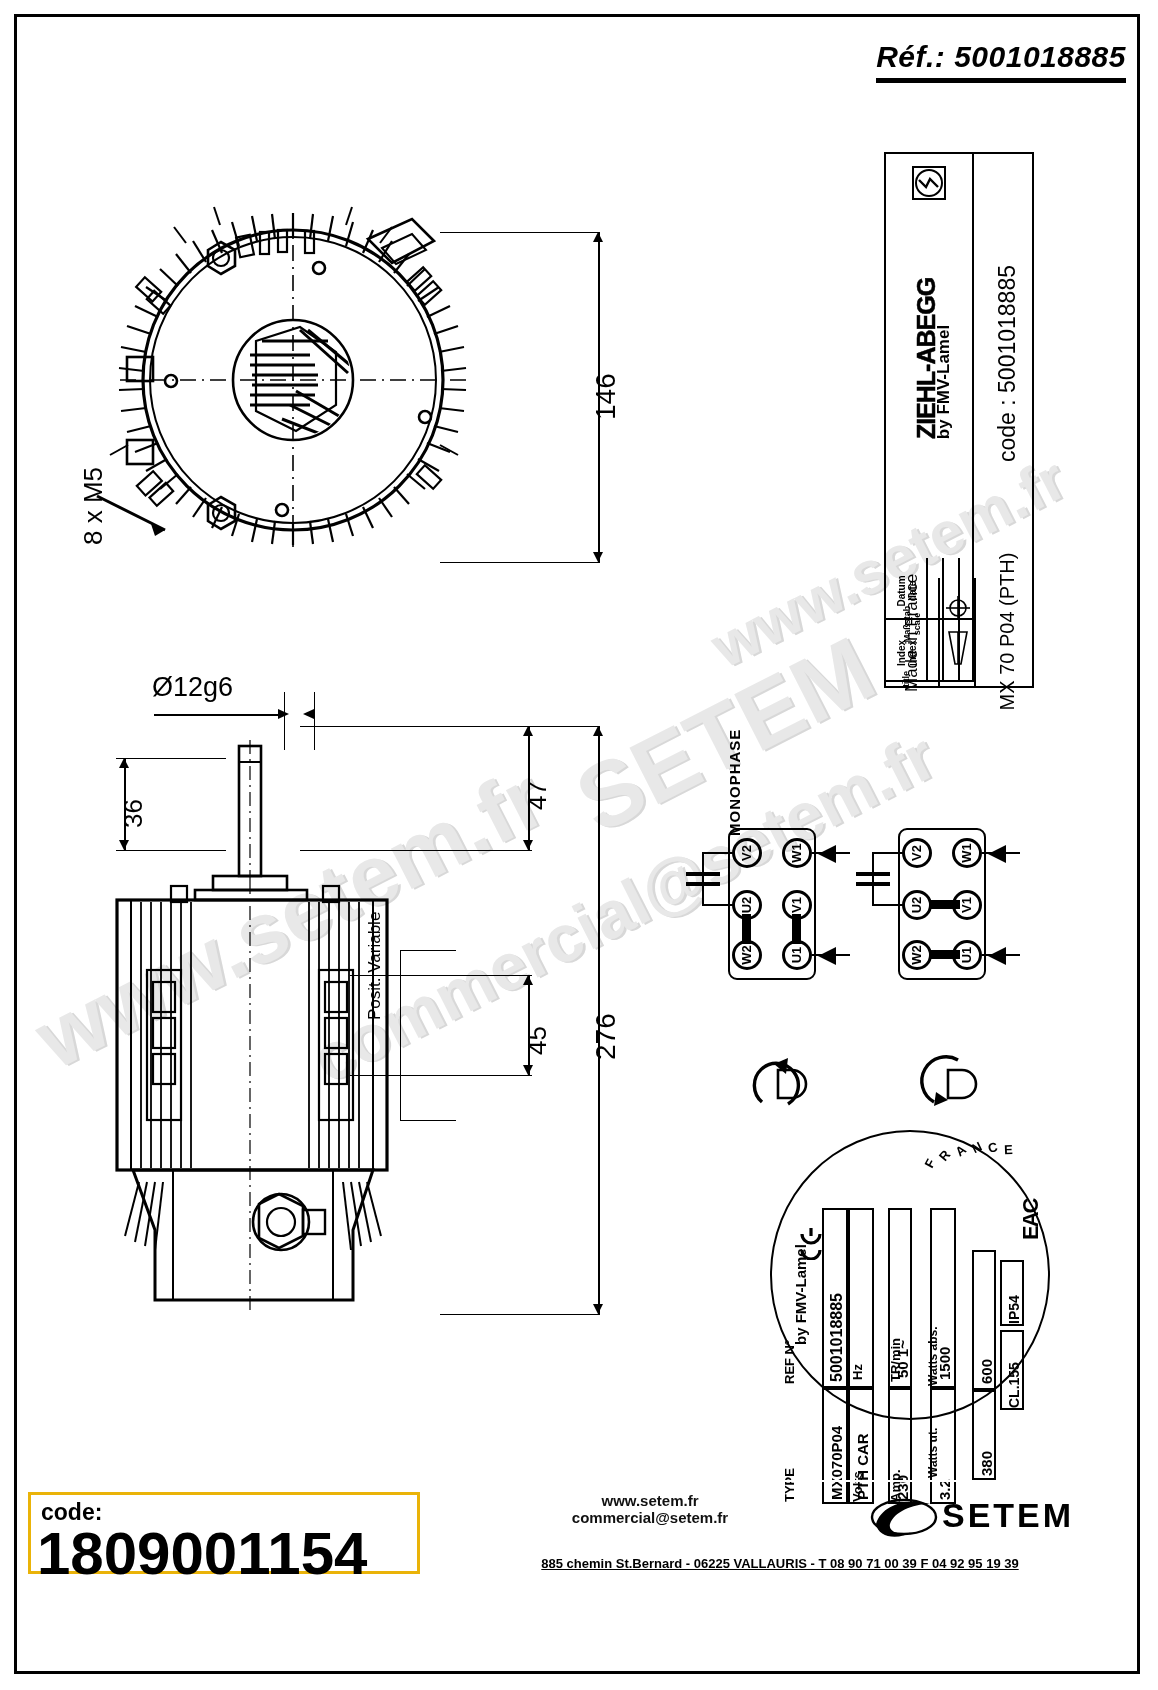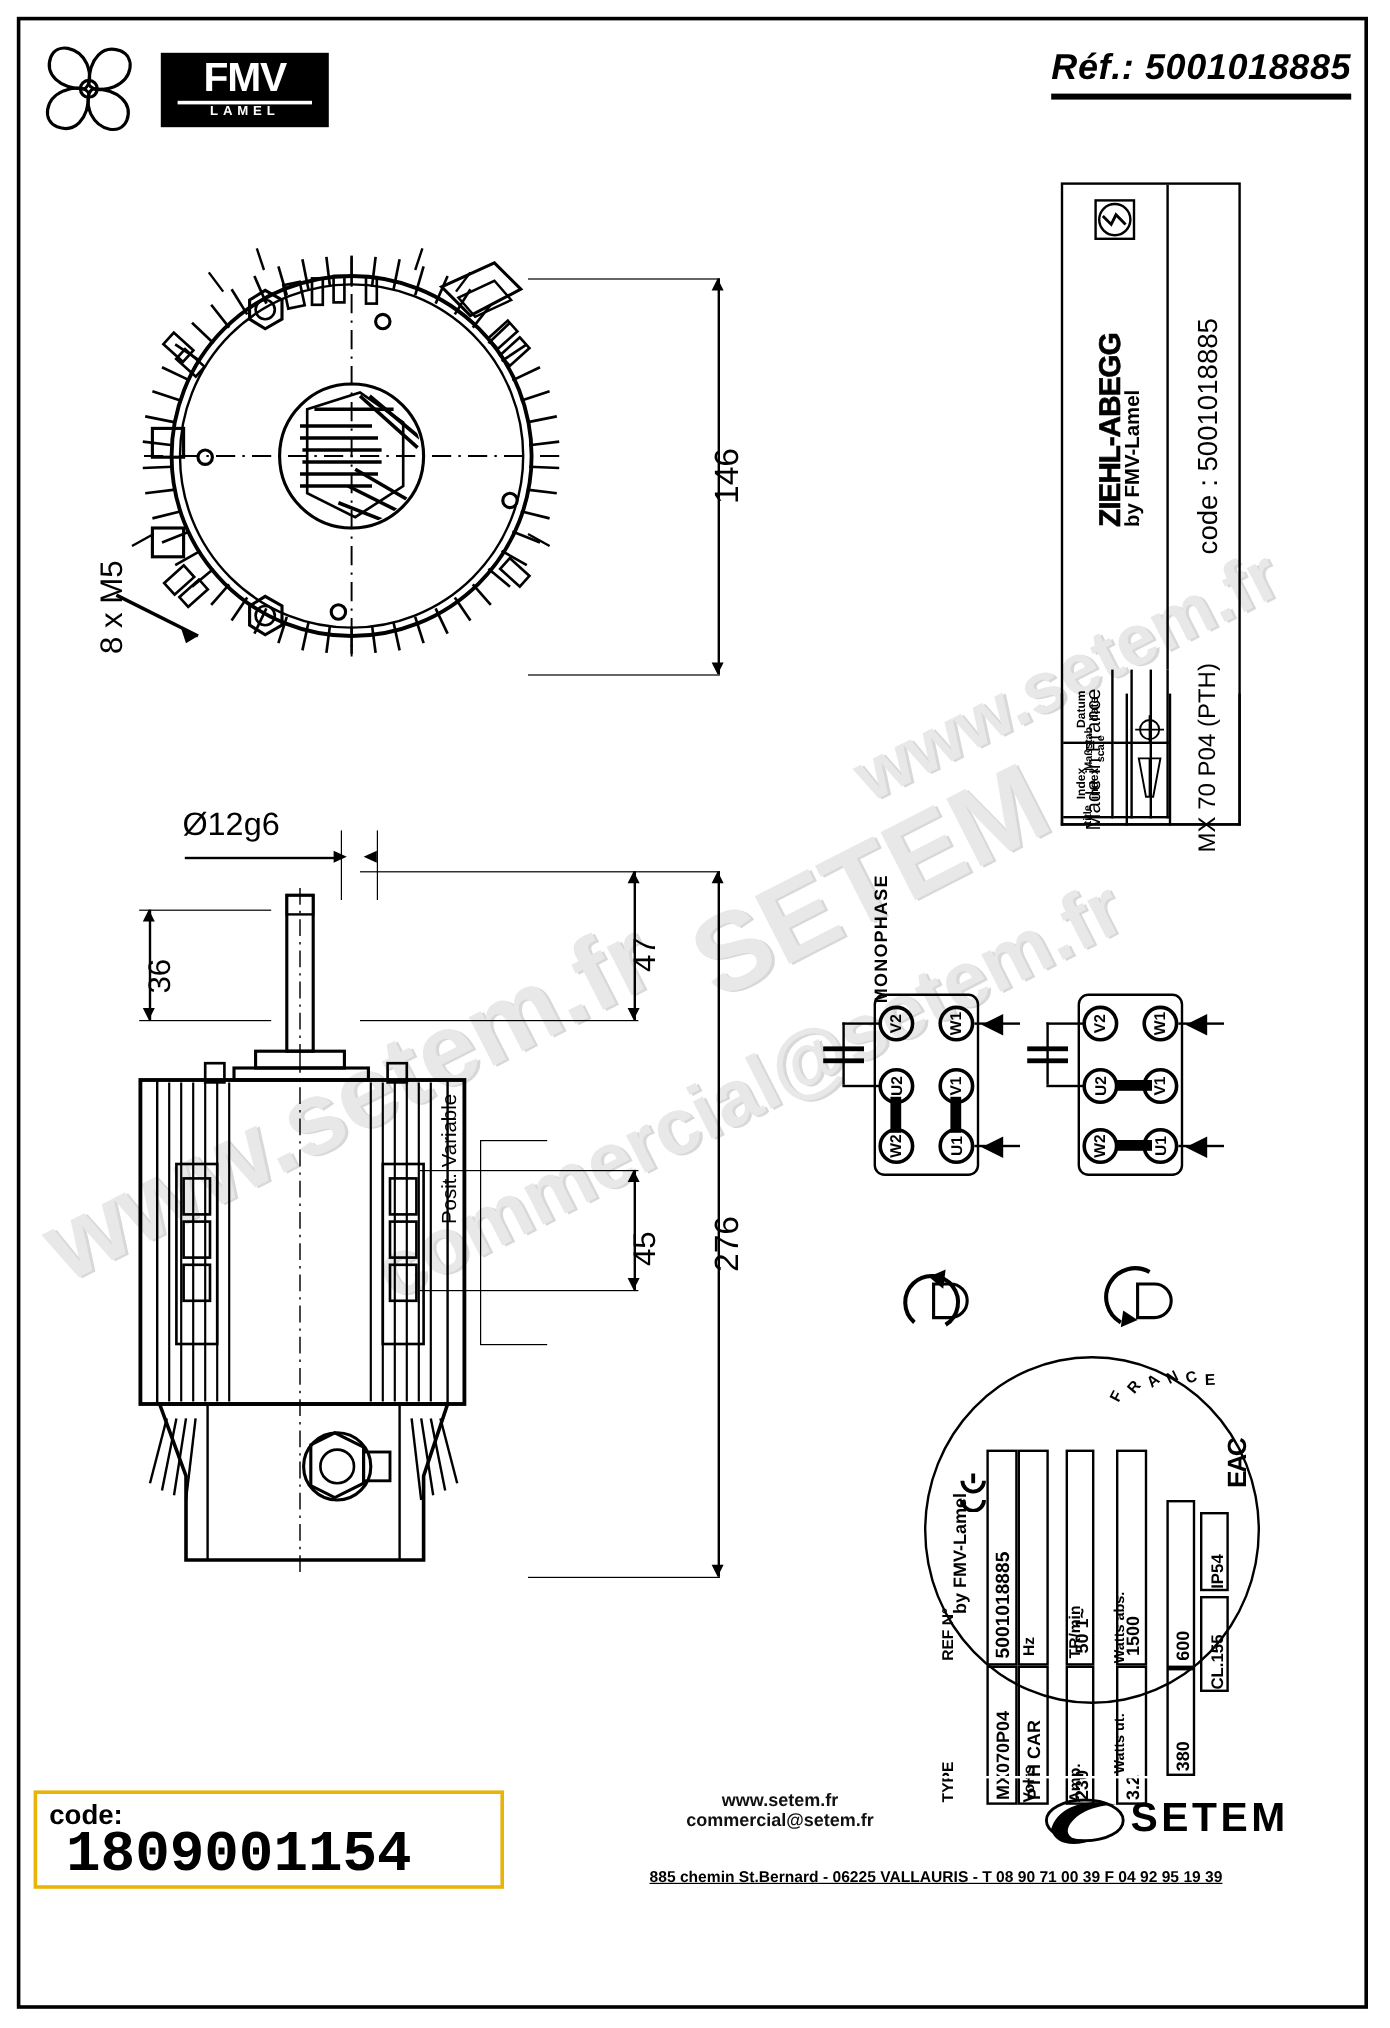--- a/index.html
+++ b/index.html
@@ -60,51 +60,35 @@
        box-sizing:border-box;font-size:13px;font-weight:bold;text-align:center;line-height:24px;}
   .term span{display:inline-block;transform:rotate(-90deg);}
   .tbox{position:absolute;border:2px solid #000;border-radius:9px;box-sizing:border-box;}
   .bar{position:absolute;background:#000;width:9px;}
   .mono{position:absolute;font-size:15px;font-weight:bold;letter-spacing:1px;
         transform:rotate(-90deg);transform-origin:0 0;white-space:nowrap;}
 
   
   .foot-code-box{position:absolute;left:28px;top:1492px;width:392px;height:82px;border:3px solid #eab308;box-sizing:border-box;}
   .foot-code-lbl{position:absolute;left:10px;top:4px;font-size:23px;font-weight:bold;}
-  .foot-code-val{position:absolute;left:24px;top:24px;font-size:48px;font-weight:bold;letter-spacing:0px;font-family:Liberation Mono, monospace;}
+  .foot-code-val{position:absolute;left:6px;top:24px;font-size:60px;font-weight:bold;letter-spacing:0px;}
   .foot-mid{position:absolute;left:440px;top:1492px;width:420px;text-align:center;}
   .foot-mid .l1{font-size:15px;font-weight:bold;color:#111;}
   .foot-addr{position:absolute;left:430px;top:1556px;width:700px;text-align:center;font-size:13px;font-weight:bold;text-decoration:underline;}
   .setem-logo{position:absolute;right:40px;top:1490px;width:250px;height:56px;}
   .setem-word{position:absolute;left:74px;top:6px;font-size:34px;font-weight:bold;letter-spacing:3px;
       font-family:"Liberation Sans",sans-serif;}
 </style>
 </head>
 <body>
 
 <div id="sheet">
 
   <div class="frame"></div>
 
-  <div class="logo-box">
-    <svg class="prop" viewBox="0 0 100 100">
-      <g fill="none" stroke="#000" stroke-width="3">
-        <path d="M50 46 C50 20 64 8 80 14 C94 20 92 40 74 48 C64 52 54 52 50 46 Z"></path>
-        <path d="M54 50 C78 50 92 64 86 80 C80 94 60 90 52 74 C48 64 48 54 54 50 Z"></path>
-        <path d="M50 54 C50 80 36 92 20 86 C6 80 8 60 26 52 C36 48 46 48 50 54 Z"></path>
-        <path d="M46 50 C22 50 8 36 14 20 C20 6 40 10 48 26 C52 36 52 46 46 50 Z"></path>
-        <circle cx="50" cy="50" r="8"></circle>
-      </g>
-    </svg>
-    <div class="fmv">
-      <div class="fmv-txt">FMV</div>
-      <div class="fmv-rule"></div>
-      <div class="fmv-sub">LAMEL</div>
-    </div>
-  </div>
 
   <div class="ref">Réf.: 5001018885</div>
 
   <div class="wm wm1">www.setem.fr</div>
   <div class="wm wm2">SETEM</div>
   <div class="wm wm3">commercial@setem.fr</div>
   <div class="wm wm4">www.setem.fr</div>
 
   <div style="position:absolute;left:100px;top:205px;width:400px;height:390px;">
     <svg viewBox="0 0 400 390" width="400" height="390">

